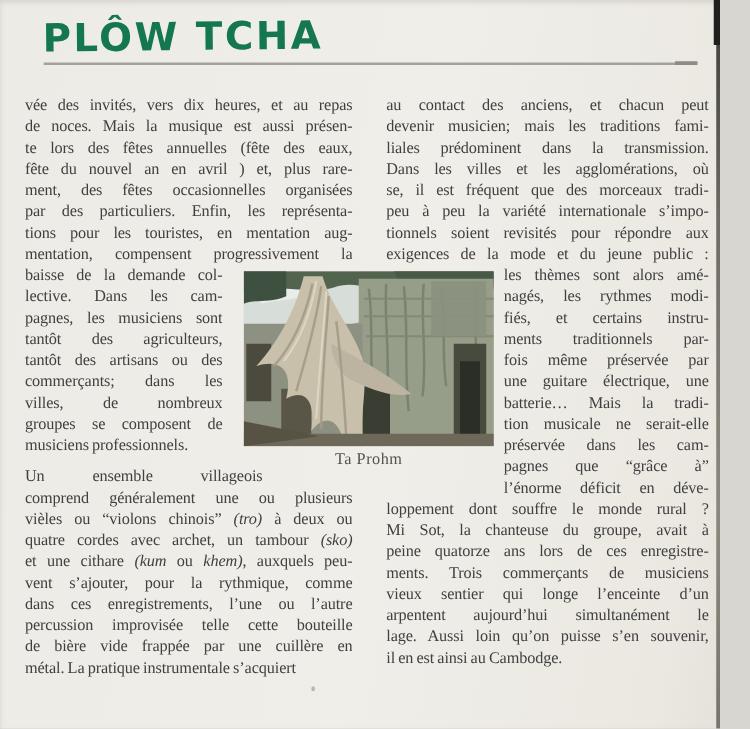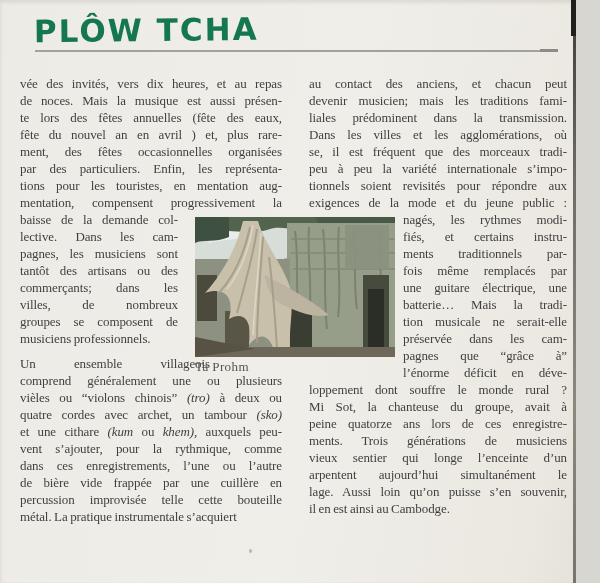--- a/index.html
+++ b/index.html
@@ -30,21 +30,21 @@
   .line.n{width:158px;}
   .line.ne{width:158px;text-align-last:left;}
   .line.nw{width:190px;}
   .line.n2{width:164px;margin-left:94px;}
   .line.gap{height:8px;}
   .it{font-style:italic;}
   .photo{position:absolute;left:195px;top:217px;width:200px;height:140px;}
   .photo svg{display:block;width:200px;height:140px;}
   .caption{
     position:absolute;left:195px;top:359px;width:200px;
-    text-align:left;font-size:13px;letter-spacing:.4px;color:#56534e;
+    text-align:center;font-size:13px;letter-spacing:.4px;color:#56534e;
   }
   .edge-line{
     position:absolute;right:0;top:0;width:3px;height:583px;
     background:linear-gradient(180deg,#3c3b37 0%,#6d6b64 30%,#8b897f 70%,#76746c 100%);
   }
   .edge-dark-top{position:absolute;right:0;top:0;width:5px;height:36px;background:#201f1d;}
   .speck{position:absolute;left:249px;top:549px;width:3px;height:4px;background:#b9b6af;border-radius:50%;}
 </style>
 </head>
 <body>
@@ -60,61 +60,63 @@
       <div class="line f"><span>de noces. Mais la musique est aussi présen-</span></div>
       <div class="line f"><span>te lors des fêtes annuelles (fête des eaux,</span></div>
       <div class="line f"><span>fête du nouvel an en avril ) et, plus rare-</span></div>
       <div class="line f"><span>ment, des fêtes occasionnelles organisées</span></div>
       <div class="line f"><span>par des particuliers. Enfin, les représenta-</span></div>
       <div class="line f"><span>tions pour les touristes, en mentation aug-</span></div>
       <div class="line f"><span>mentation, compensent progressivement la</span></div>
       <div class="line n"><span>baisse de la demande col-</span></div>
       <div class="line n"><span>lective. Dans les cam-</span></div>
       <div class="line n"><span>pagnes, les musiciens sont</span></div>
+      <div class="line n"><span>tantôt des agriculteurs,</span></div>
       <div class="line n"><span>tantôt des artisans ou des</span></div>
       <div class="line n"><span>commerçants; dans les</span></div>
       <div class="line n"><span>villes, de nombreux</span></div>
       <div class="line n"><span>groupes se composent de</span></div>
       <div class="line ne"><span>musiciens professionnels.</span></div>
       <div class="line gap"><span></span></div>
       <div class="line nw"><span>Un ensemble villageois</span></div>
       <div class="line f"><span>comprend généralement une ou plusieurs</span></div>
       <div class="line f"><span>vièles ou “violons chinois” </span><span class="it">(tro)</span><span> à deux ou</span></div>
       <div class="line f"><span>quatre cordes avec archet, un tambour </span><span class="it">(sko)</span></div>
       <div class="line f"><span>et une cithare </span><span class="it">(kum</span><span> ou </span><span class="it">khem)</span><span>, auxquels peu-</span></div>
       <div class="line f"><span>vent s’ajouter, pour la rythmique, comme</span></div>
       <div class="line f"><span>dans ces enregistrements, l’une ou l’autre</span></div>
+      <div class="line f"><span>percussion improvisée telle cette bouteille</span></div>
       <div class="line f"><span>de bière vide frappée par une cuillère en</span></div>
-      <div class="line f"><span>percussion improvisée telle cette bouteille</span></div>
       <div class="line fe"><span>métal. La pratique instrumentale s’acquiert</span></div>
     </div>
 
   <div class="col col-right">
       <div class="line f"><span>au contact des anciens, et chacun peut</span></div>
       <div class="line f"><span>devenir musicien; mais les traditions fami-</span></div>
       <div class="line f"><span>liales prédominent dans la transmission.</span></div>
       <div class="line f"><span>Dans les villes et les agglomérations, où</span></div>
       <div class="line f"><span>se, il est fréquent que des morceaux tradi-</span></div>
       <div class="line f"><span>peu à peu la variété internationale s’impo-</span></div>
       <div class="line f"><span>tionnels soient revisités pour répondre aux</span></div>
       <div class="line f"><span>exigences de la mode et du jeune public :</span></div>
+      <div class="line n2"><span>les thèmes sont alors amé-</span></div>
       <div class="line n2"><span>nagés, les rythmes modi-</span></div>
       <div class="line n2"><span>fiés, et certains instru-</span></div>
       <div class="line n2"><span>ments traditionnels par-</span></div>
-      <div class="line n2"><span>fois même remplacés par</span></div>
+      <div class="line n2"><span>fois même préservée par</span></div>
       <div class="line n2"><span>une guitare électrique, une</span></div>
       <div class="line n2"><span>batterie… Mais la tradi-</span></div>
       <div class="line n2"><span>tion musicale ne serait-elle</span></div>
       <div class="line n2"><span>préservée dans les cam-</span></div>
       <div class="line n2"><span>pagnes que “grâce à”</span></div>
       <div class="line n2"><span>l’énorme déficit en déve-</span></div>
       <div class="line f"><span>loppement dont souffre le monde rural ?</span></div>
       <div class="line f"><span>Mi Sot, la chanteuse du groupe, avait à</span></div>
       <div class="line f"><span>peine quatorze ans lors de ces enregistre-</span></div>
-      <div class="line f"><span>ments. Trois générations de musiciens</span></div>
+      <div class="line f"><span>ments. Trois commerçants de musiciens</span></div>
       <div class="line f"><span>vieux sentier qui longe l’enceinte d’un</span></div>
       <div class="line f"><span>arpentent aujourd’hui simultanément le</span></div>
       <div class="line f"><span>lage. Aussi loin qu’on puisse s’en souvenir,</span></div>
       <div class="line fe"><span>il en est ainsi au Cambodge.</span></div>
     </div>
 
   <div class="photo">
     <svg viewBox="0 0 200 140" xmlns="http://www.w3.org/2000/svg">
 
       <rect x="0" y="0" width="200" height="140" fill="#a3a494"></rect>

